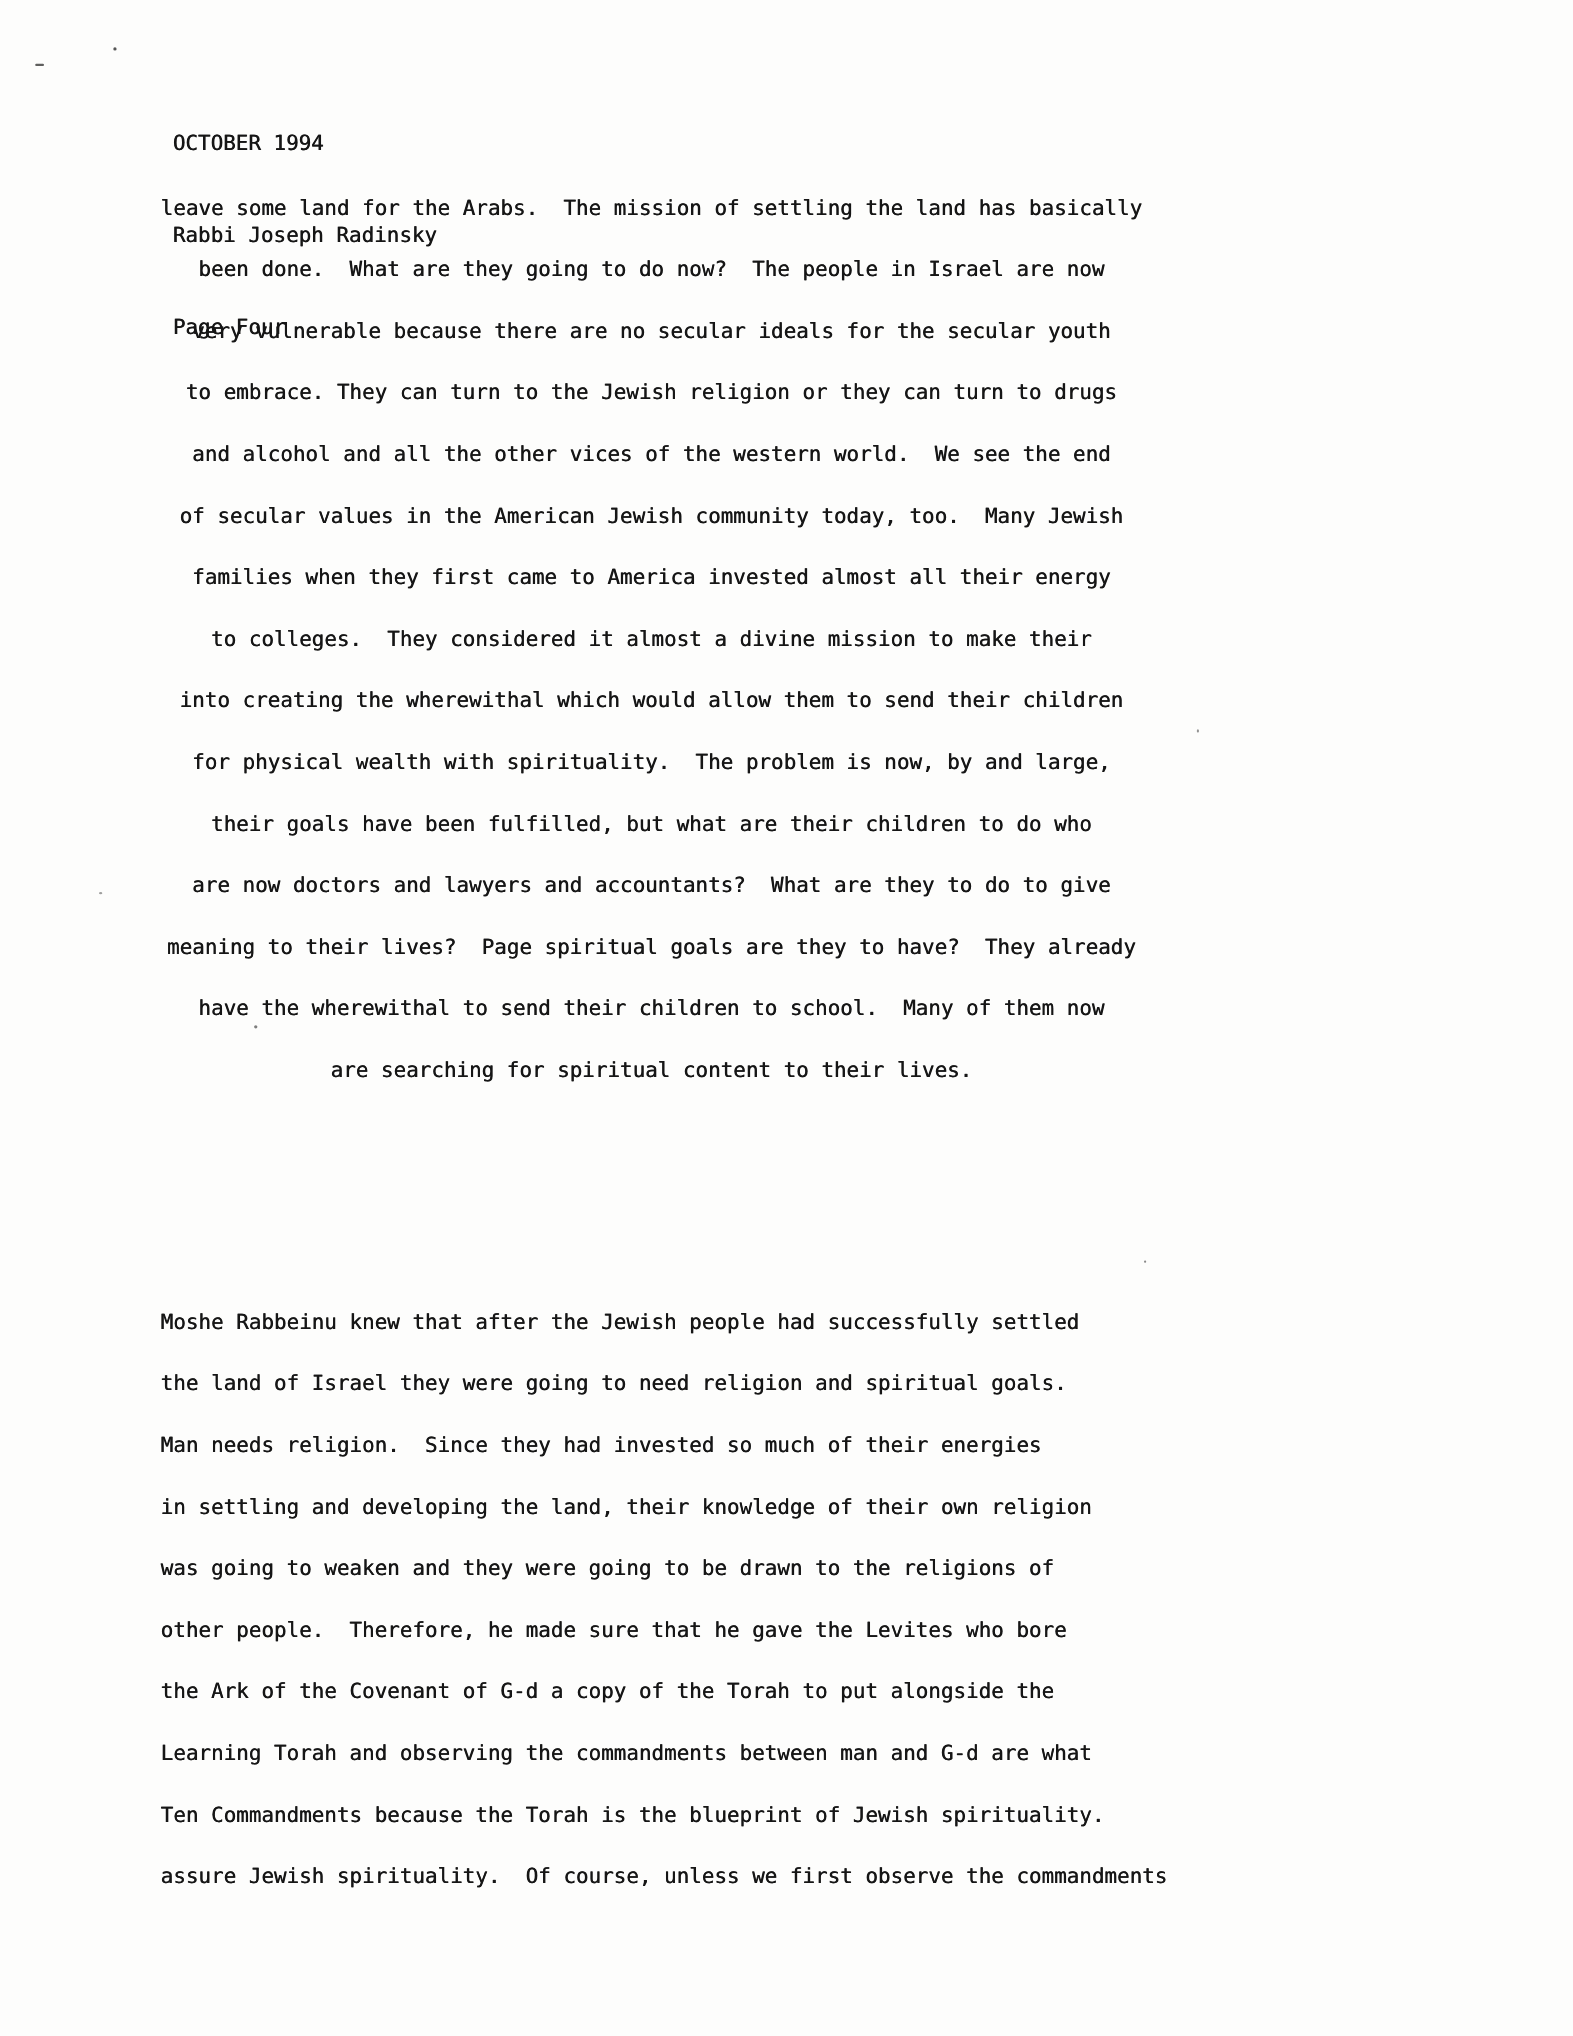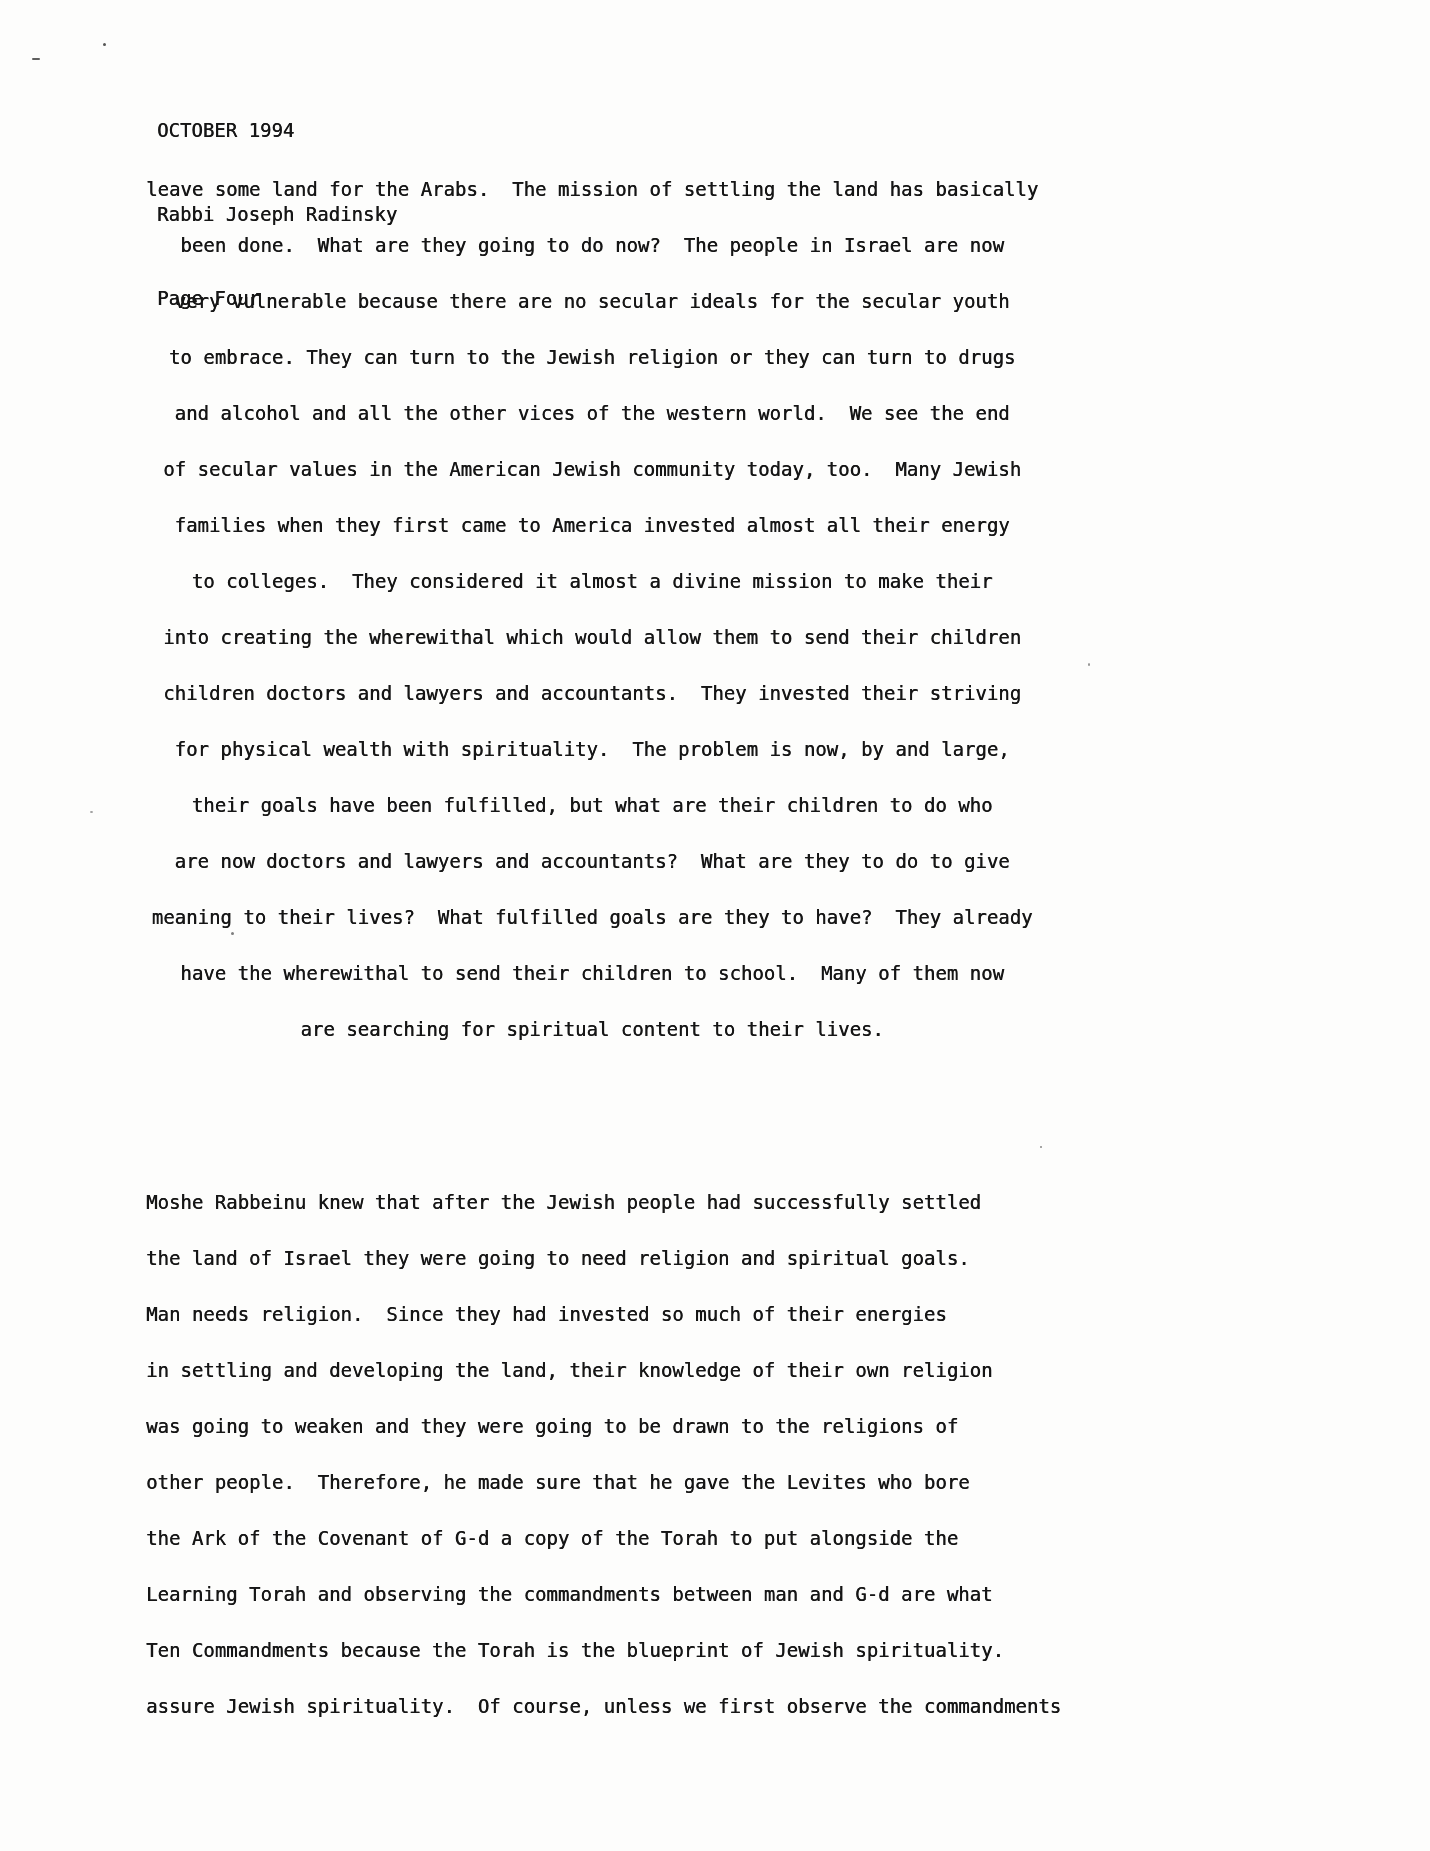--- a/index.html
+++ b/index.html
@@ -73,25 +73,24 @@
   <div class="para" id="para1">
     <div class="line">leave some land for the Arabs.  The mission of settling the land has basically</div>
     <div class="line">been done.  What are they going to do now?  The people in Israel are now</div>
     <div class="line">very vulnerable because there are no secular ideals for the secular youth</div>
     <div class="line">to embrace. They can turn to the Jewish religion or they can turn to drugs</div>
     <div class="line">and alcohol and all the other vices of the western world.  We see the end</div>
     <div class="line">of secular values in the American Jewish community today, too.  Many Jewish</div>
     <div class="line">families when they first came to America invested almost all their energy</div>
     <div class="line">to colleges.  They considered it almost a divine mission to make their</div>
     <div class="line">into creating the wherewithal which would allow them to send their children</div>
-    <div class="line">children doctors and lawyers and accountants.  They invested their striving</div>
     <div class="line">for physical wealth with spirituality.  The problem is now, by and large,</div>
     <div class="line">their goals have been fulfilled, but what are their children to do who</div>
     <div class="line">are now doctors and lawyers and accountants?  What are they to do to give</div>
-    <div class="line">meaning to their lives?  What fulfilled goals are they to have?  They already</div>
+    <div class="line">meaning to their lives?  Page spiritual goals are they to have?  They already</div>
     <div class="line">have the wherewithal to send their children to school.  Many of them now</div>
     <div class="line">are searching for spiritual content to their lives.</div>
   </div>
 
   <div class="para" id="para2">
     <div class="line">Moshe Rabbeinu knew that after the Jewish people had successfully settled</div>
     <div class="line">the land of Israel they were going to need religion and spiritual goals.</div>
     <div class="line">Man needs religion.  Since they had invested so much of their energies</div>
     <div class="line">in settling and developing the land, their knowledge of their own religion</div>
     <div class="line">was going to weaken and they were going to be drawn to the religions of</div>

